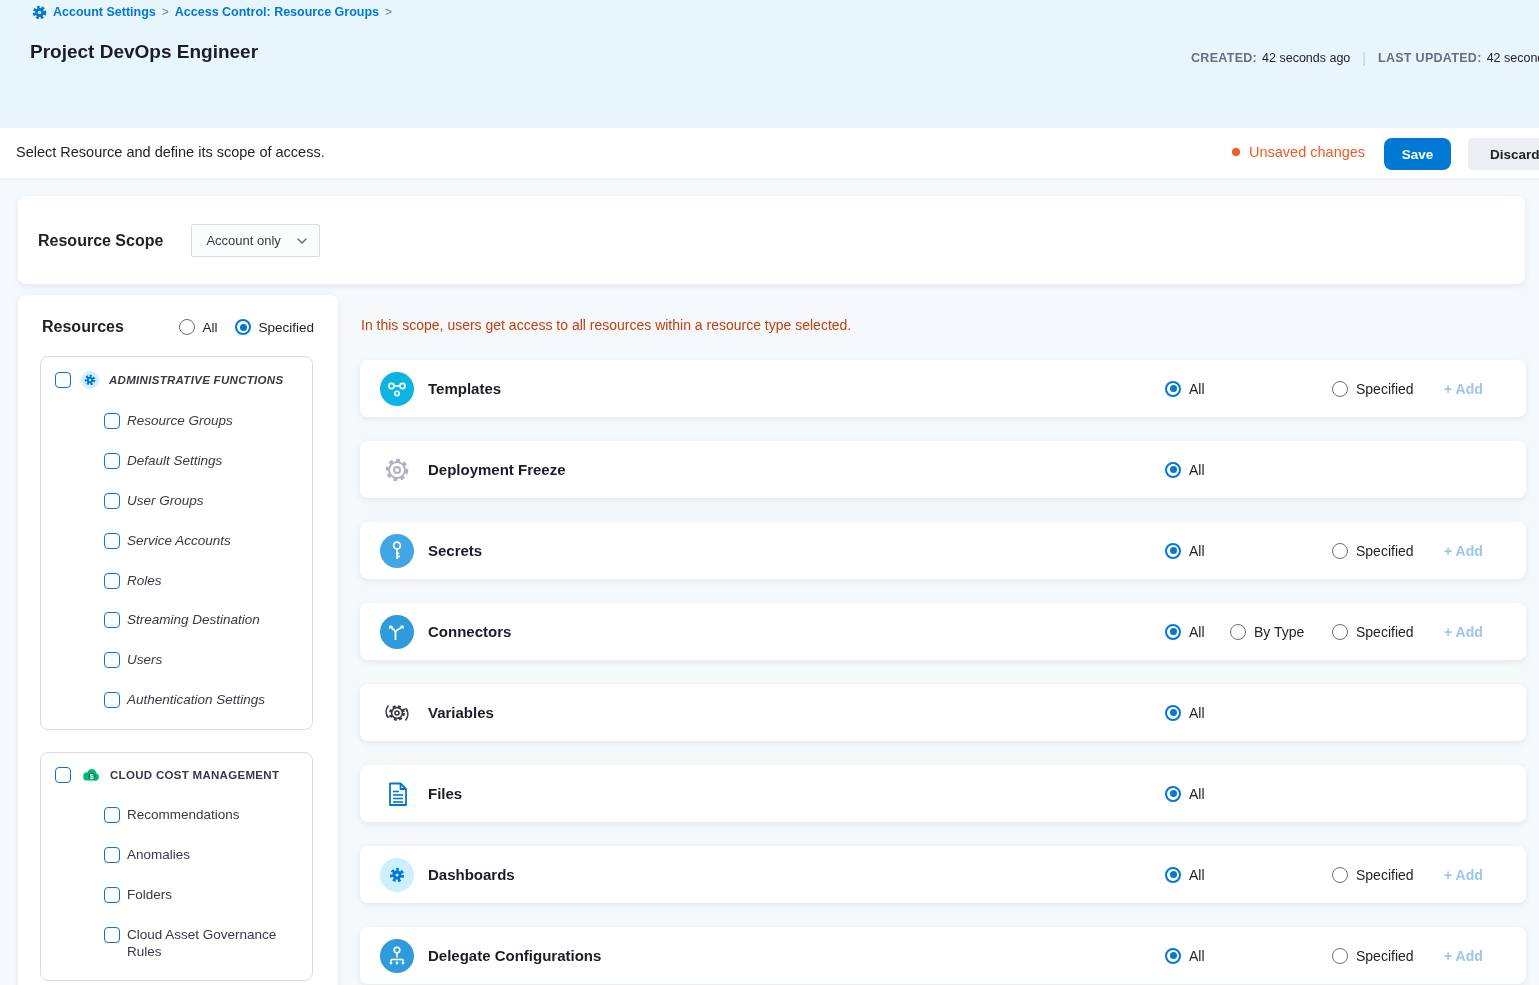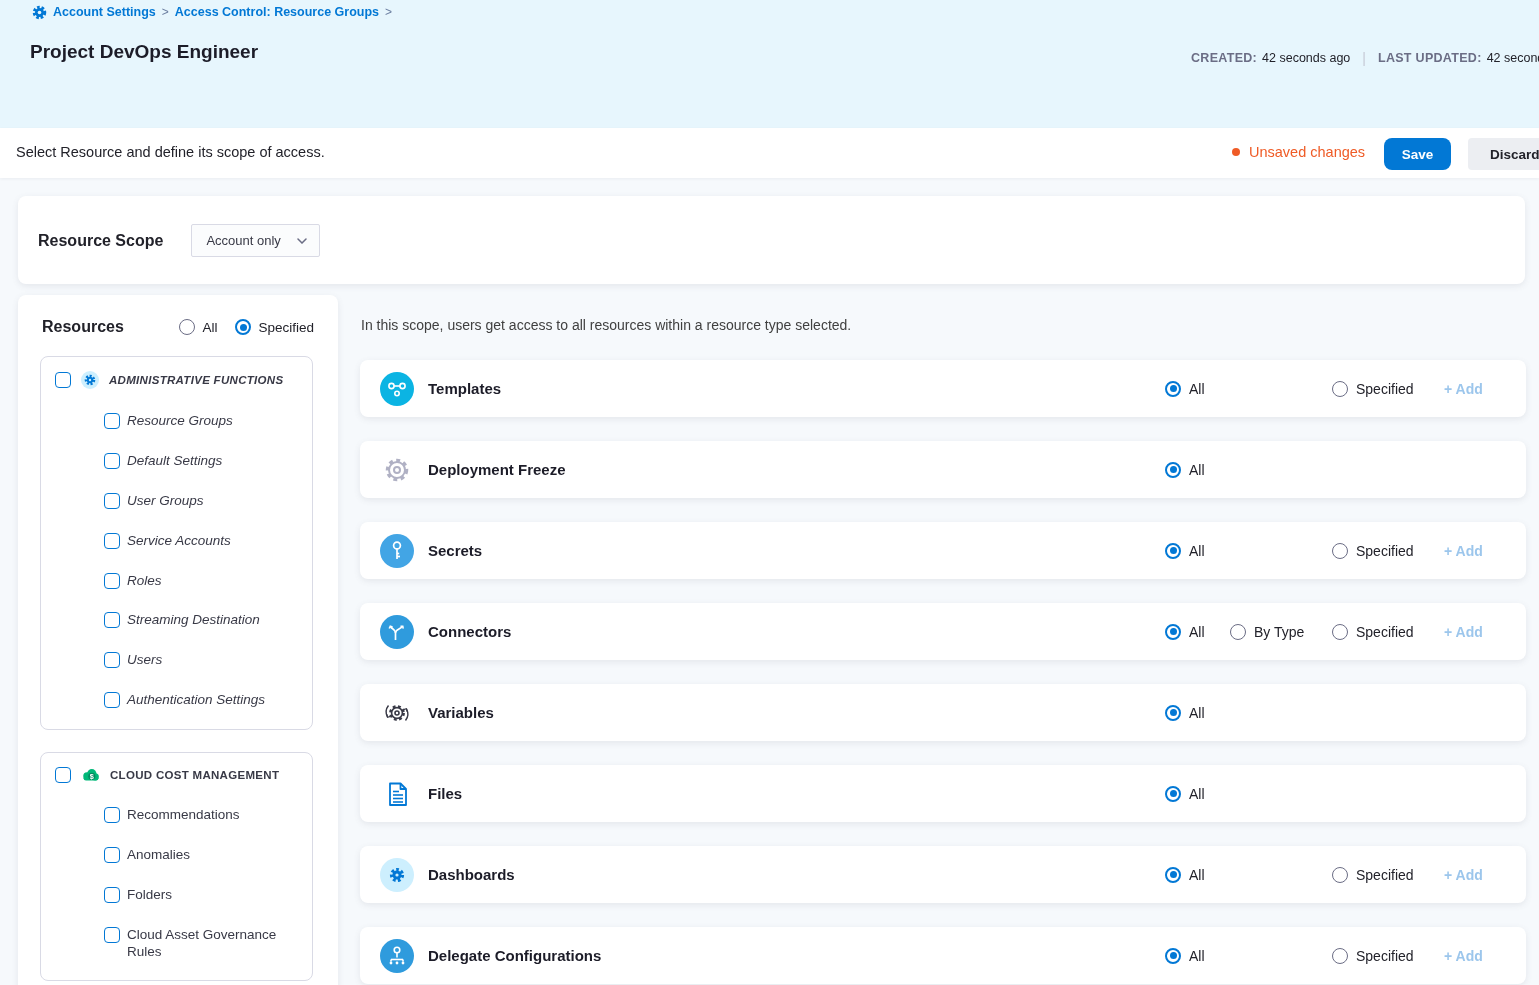--- a/index.html
+++ b/index.html
@@ -52,21 +52,21 @@
   .group-items { margin:24px 0 0 49px; display:flex; flex-direction:column; gap:23px; }
   .side-item { display:flex; align-items:flex-start; gap:7px; font-size:13.5px; color:#383946; cursor:pointer; max-width:195px; line-height:1.25; }
 
   
   .cb { flex:0 0 auto; width:16px; height:16px; border:1.5px solid #0278d5; border-radius:4px; background:#fff; display:inline-block; }
   .radio { flex:0 0 auto; width:16px; height:16px; border:1.5px solid #6b6d85; border-radius:50%; background:#fff; display:inline-flex; align-items:center; justify-content:center; }
   .radio.sel { border:2px solid #0278d5; }
   .radio.sel::after { content:''; width:7px; height:7px; border-radius:50%; background:#0278d5; }
 
   
-  .main-info { position:absolute; top:317px; left:361px; font-size:14px; color:#404040; }
+  .main-info { position:absolute; top:317px; left:361px; font-size:14px; color:#c2410c; }
   .rows { position:absolute; top:360px; left:360px; width:1166px; }
   .res-row { position:relative; height:57px; margin-bottom:24px; background:#fff; border-radius:8px; box-shadow:0 2px 6px rgba(96,97,112,.12); display:flex; align-items:center; padding-left:20px; }
   .res-icon { width:34px; height:34px; flex:0 0 auto; display:flex; align-items:center; justify-content:center; }
   .res-label { margin-left:14px; font-size:15px; font-weight:600; color:#1c1c28; }
   .opt { position:absolute; display:flex; align-items:center; gap:8px; font-size:14px; color:#22222a; cursor:pointer; }
   .pos-all { left:805px; }
   .pos-bytype { left:870px; }
   .pos-spec { left:972px; }
   .add-link { position:absolute; left:1084px; font-size:14px; font-weight:700; color:#9cc6ec; cursor:pointer; }
 </style>

